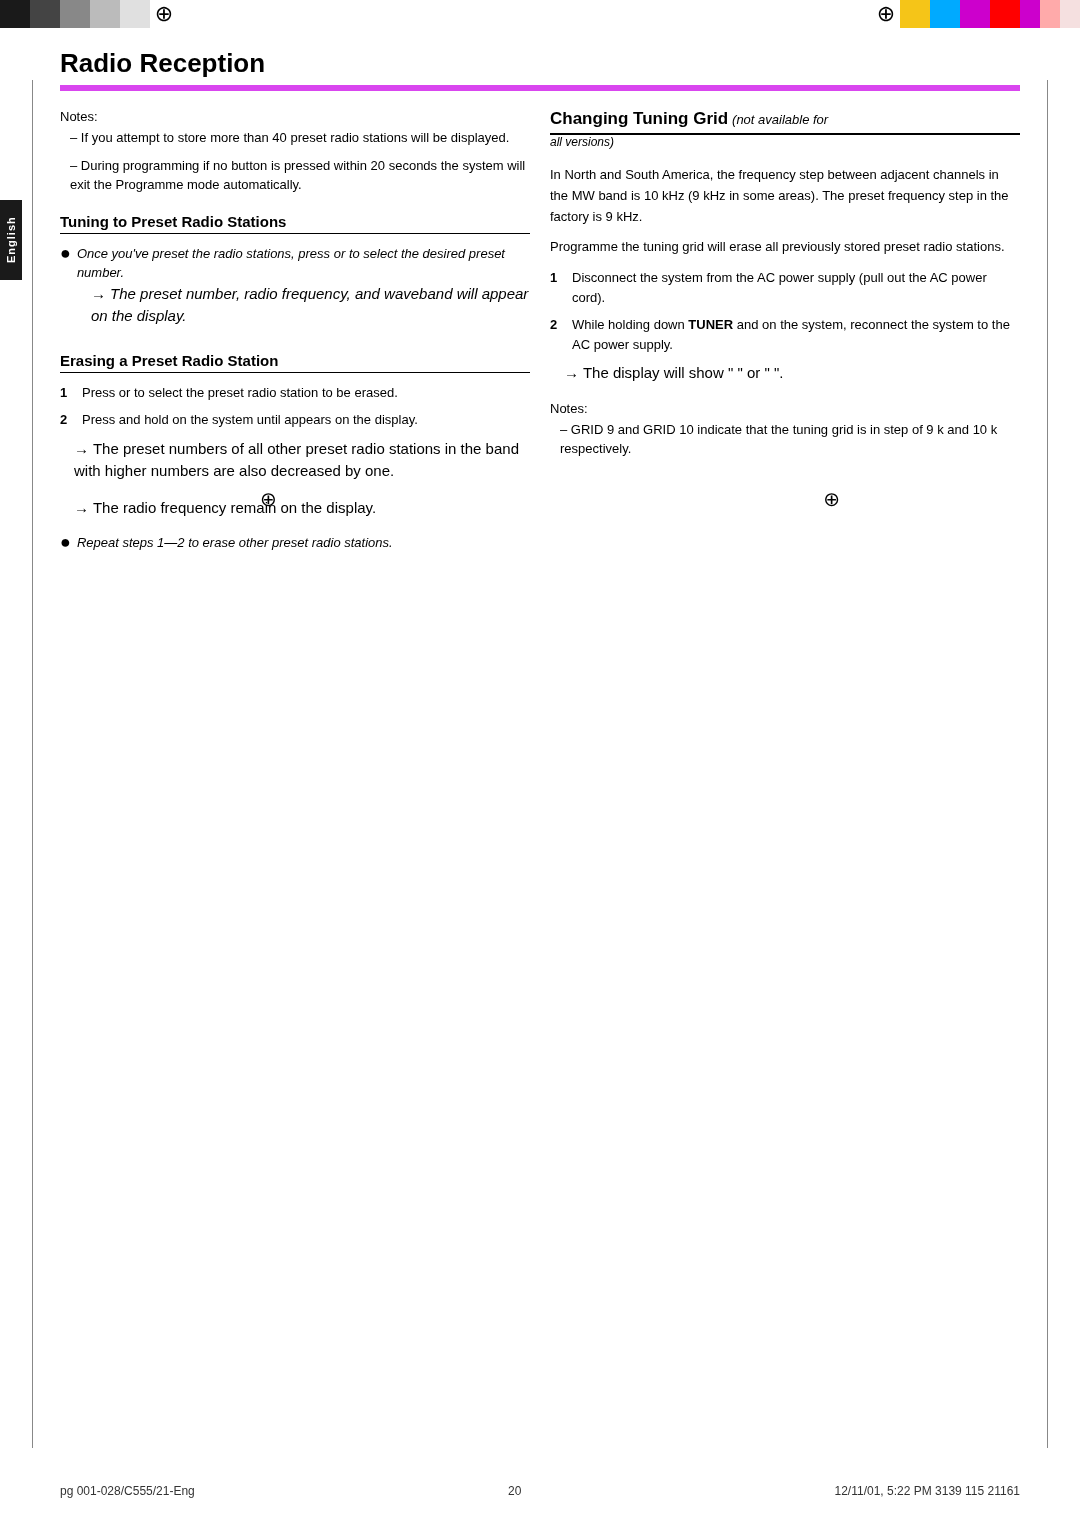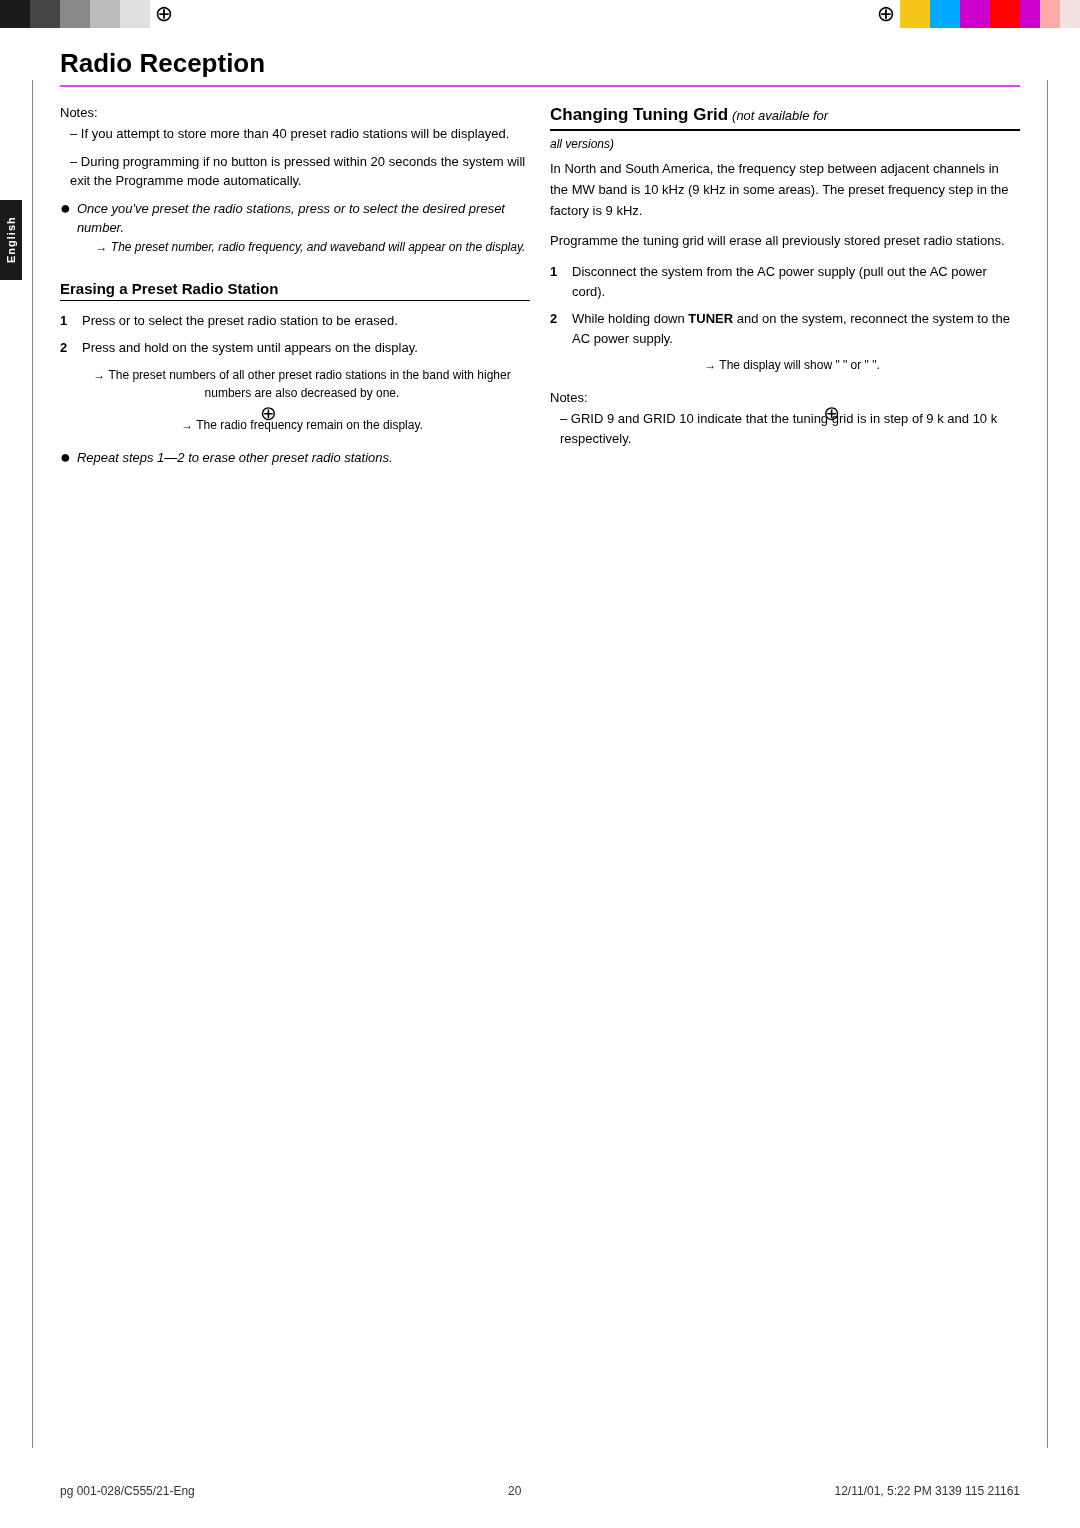--- a/index.html
+++ b/index.html
@@ -71,21 +71,21 @@
       display: flex;
       align-items: center;
       justify-content: center;
     }
 
     
     .page-title {
       font-size: 26px;
       font-weight: bold;
       margin-bottom: 18px;
-      border-bottom: 2px solid #d946ef;
+      border-bottom: 6px solid #d946ef;
       padding-bottom: 6px;
     }
 
     
     .two-col {
       display: flex;
       gap: 20px;
     }
     .col-left {
       flex: 1;
@@ -138,25 +138,24 @@
       line-height: 1.1;
       flex-shrink: 0;
     }
     .bullet-text {
       flex: 1;
       font-style: italic;
     }
 
     
     .arrow-note {
-      font-size: 12px;
+      font-size: 15px;
       margin-left: 14px;
       margin-bottom: 6px;
       line-height: 1.5;
-      text-align: center;
     }
     .arrow-note::before {
       content: '→ ';
     }
 
     
     .numbered-list {
       list-style: none;
       padding: 0;
     }
@@ -185,21 +184,21 @@
       font-weight: bold;
     }
     .right-heading-sub {
       font-size: 13px;
       font-style: italic;
       font-weight: normal;
     }
     .right-heading-note {
       font-size: 12px;
       font-style: italic;
-      margin-bottom: 8px;
+      margin-bottom: 16px;
     }
 
     .body-text {
       font-size: 13px;
       line-height: 1.6;
       margin-bottom: 10px;
     }
 
     
     .bottom-notes {
@@ -303,20 +302,21 @@
   <h1 class="page-title">Radio Reception</h1>
 
   <div class="two-col">
 
     <div class="col-left">
 
       <div class="notes-label">Notes:</div>
       <div class="notes-item">If you attempt to store more than 40 preset radio stations                will be displayed.</div>
       <div class="notes-item">During programming if no button is pressed within 20 seconds  the system will exit the Programme mode automatically.</div>
 
+      <div class="section-heading">Tuning to Preset Radio Stations</div>
       <ul class="bullet-list">
         <li class="bullet-item">
           <span class="bullet-dot">●</span>
           <div class="bullet-text">
             <span>Once you've preset the radio stations, press or     to select the desired preset number.</span>
             <div class="arrow-note">The preset number, radio frequency, and waveband will appear on the display.</div>
           </div>
         </li>
       </ul>
 
@@ -341,21 +341,21 @@
           <span class="bullet-dot">●</span>
           <div class="bullet-text">Repeat steps 1—2 to erase other preset radio stations.</div>
         </li>
       </ul>
 
 
     </div>
 
     <div class="col-right">
 
-      <div style="border-bottom:2px solid #000;padding-bottom:4px;margin-bottom:6px;">
+      <div style="border-bottom:2px solid #000;padding-bottom:4px;">
         <span class="right-heading-main">Changing Tuning Grid</span>
         <span class="right-heading-sub"> (<span>not available for</span></span>
       </div>
       <div class="right-heading-note">all versions)</div>
 
       <p class="body-text">In North and South America, the frequency step between adjacent channels in the MW band is 10 kHz (9 kHz in some areas).  The preset frequency step in the factory is 9 kHz.</p>
       <p class="body-text">Programme the tuning grid will erase all previously stored preset radio stations.</p>
 
       <ol class="numbered-list">
         <li class="numbered-item">

